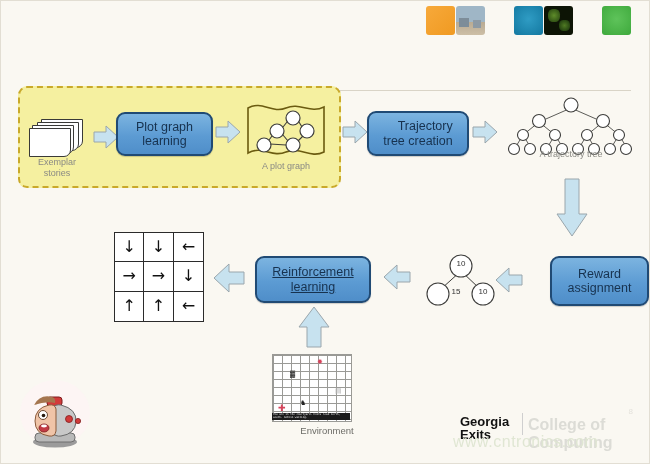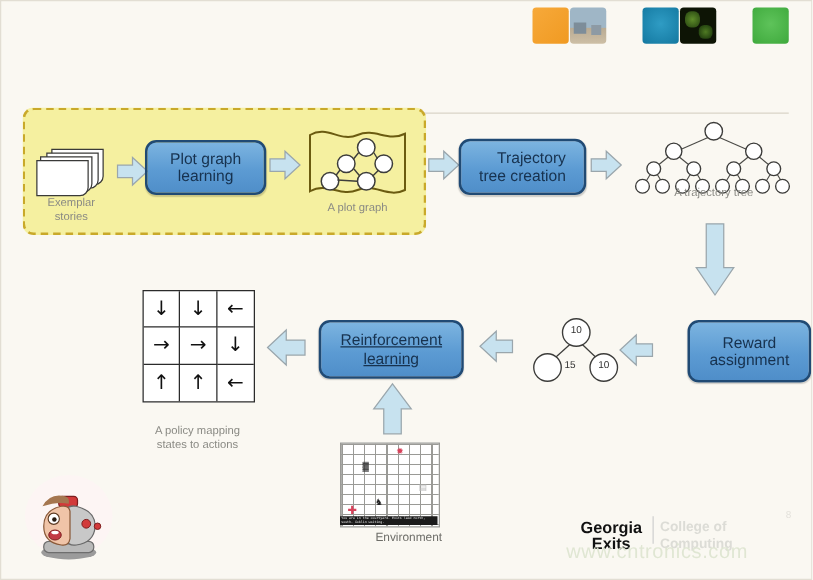--- a/index.html
+++ b/index.html
@@ -82,23 +82,23 @@
   .envmark{position:absolute;font-size:7px;line-height:1;}
   #envbar{position:absolute;left:271px;top:412px;width:78px;height:7px;background:#1b1b1b;
      color:#e8e8e8;font-size:2.6px;padding:0 1px;box-sizing:border-box;overflow:hidden;
      font-family:"DejaVu Sans Mono", monospace;}
 
   
   #joystick{position:absolute;left:18px;top:378px;width:72px;height:70px;}
 
   
   #gtlogo{position:absolute;left:459px;top:414px;color:#111;font-weight:bold;font-size:13px;
-     line-height:1.0;text-align:center;width:58px;font-family:"Liberation Sans",sans-serif;}
+     line-height:1.0;text-align:left;width:58px;font-family:"Liberation Sans",sans-serif;}
   #gtdiv{position:absolute;left:521px;top:412px;width:1px;height:22px;background:#cfcfcf;}
-  #gtcoll{position:absolute;left:527px;top:415px;color:#dcdcd6;font-size:11px;line-height:1.15;
+  #gtcoll{position:absolute;left:527px;top:415px;color:#dcdcd6;font-size:16px;line-height:1.15;
      font-weight:bold;}
   #pagenum{position:absolute;right:16px;top:406px;color:#e4e2dc;font-size:8px;}
   #watermark{position:absolute;left:452px;top:432px;font-size:16px;color:#dfe6d2;
      letter-spacing:0.5px;font-family:"Liberation Sans",sans-serif;opacity:.95;}
 </style>
 </head>
 <body>
 
 <div id="slide">
 
@@ -265,22 +265,20 @@
     <div>↓</div>
     <div>↓</div>
     <div>←</div>
     <div>→</div>
     <div>→</div>
     <div>↓</div>
     <div>↑</div>
     <div>↑</div>
     <div>←</div>
   </div>
-  <div class="caption" style="left:105px;top:338px;width:104px;white-space:pre-line;">A policy mapping
-states to actions</div>
 
   <div id="envmap">
     <span class="envmark" style="left:44px;top:3px;color:#d8425a;">✹</span>
     <span class="envmark" style="left:17px;top:15px;color:#333;">▓</span>
     <span class="envmark" style="left:62px;top:32px;color:#bdbdbd;">▤</span>
     <span class="envmark" style="left:27px;top:44px;color:#222;">♞</span>
     <span class="envmark" style="left:5px;top:49px;color:#d8425a;font-size:9px;">✚</span>
   </div>
   <div id="envbar">You are in the courtyard. Exits lead north, south. Goblin waiting.</div>
   <div class="caption" style="left:287px;top:424px;width:78px;font-size:9.5px;color:#6d6d68;">Environment</div>

